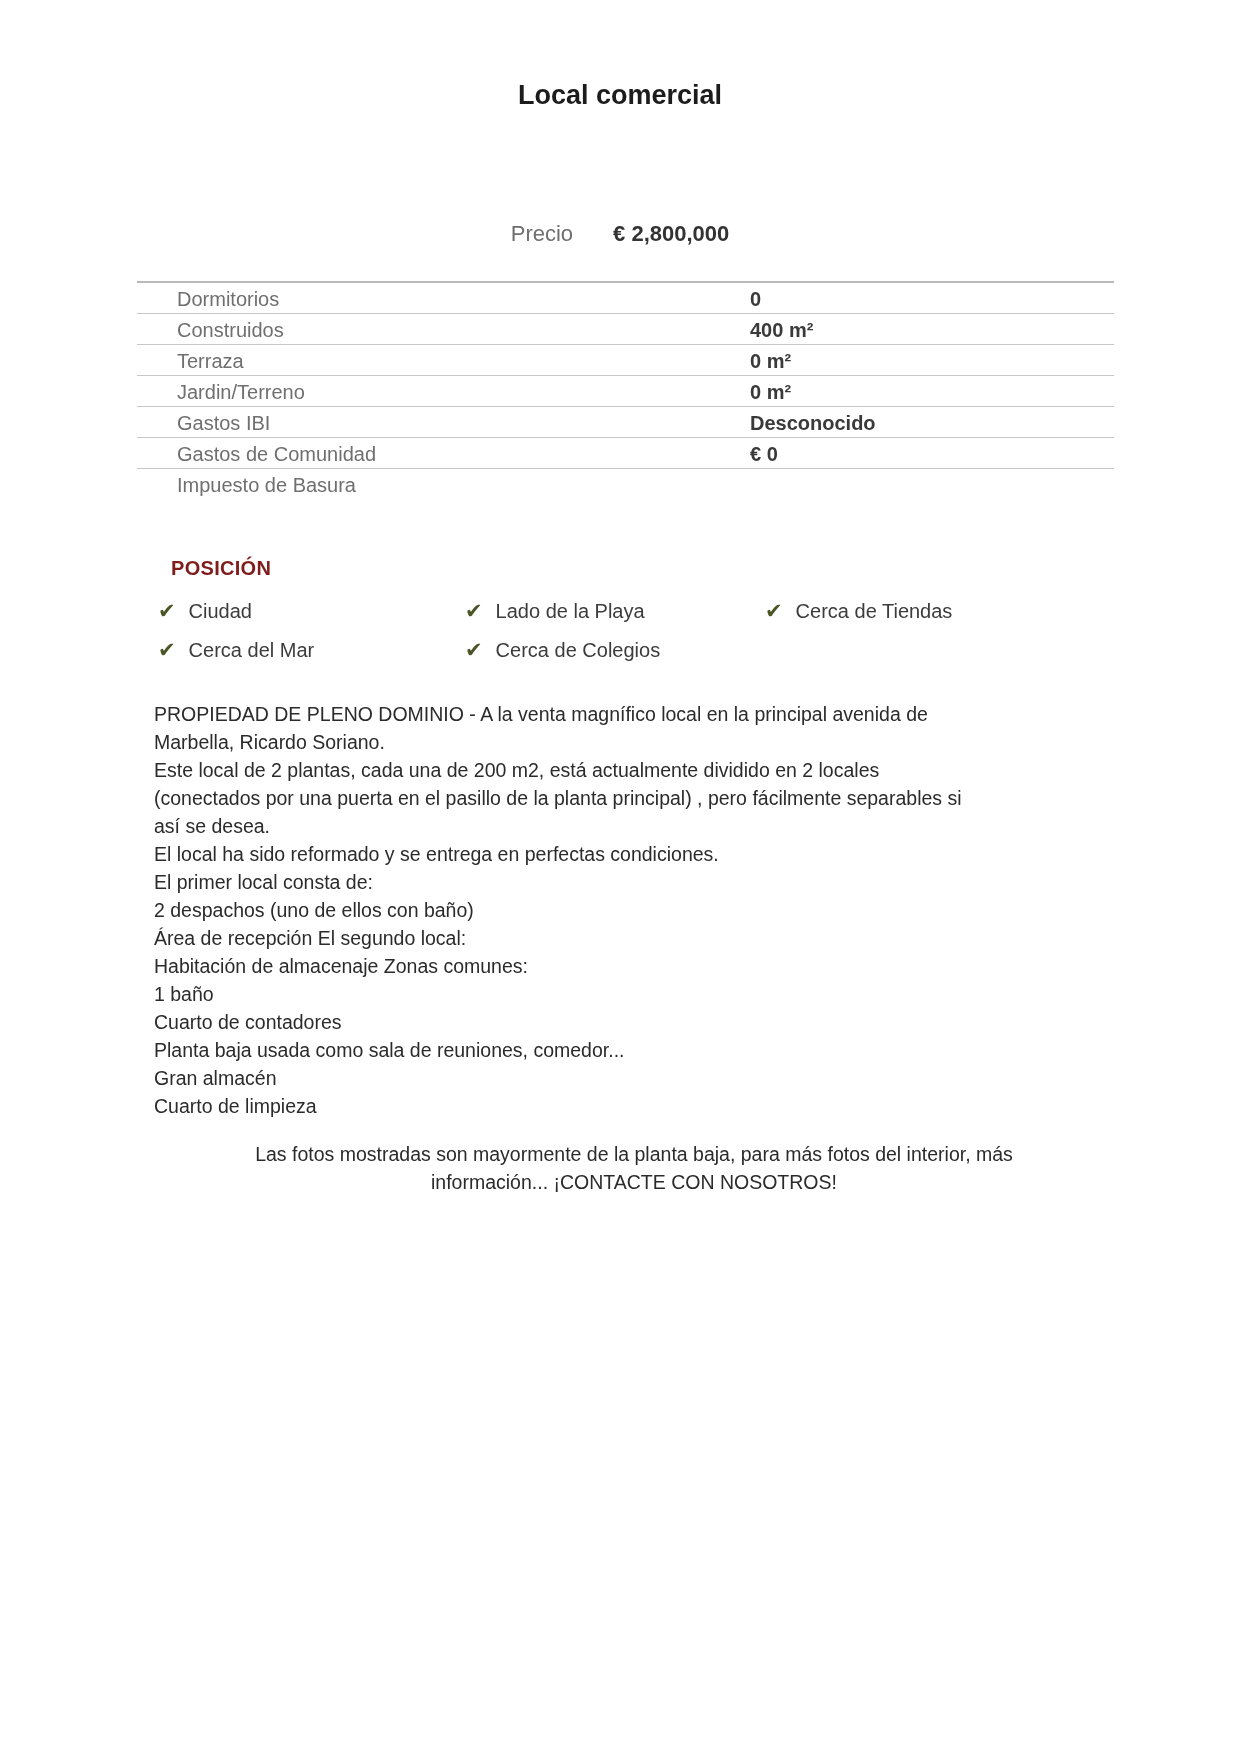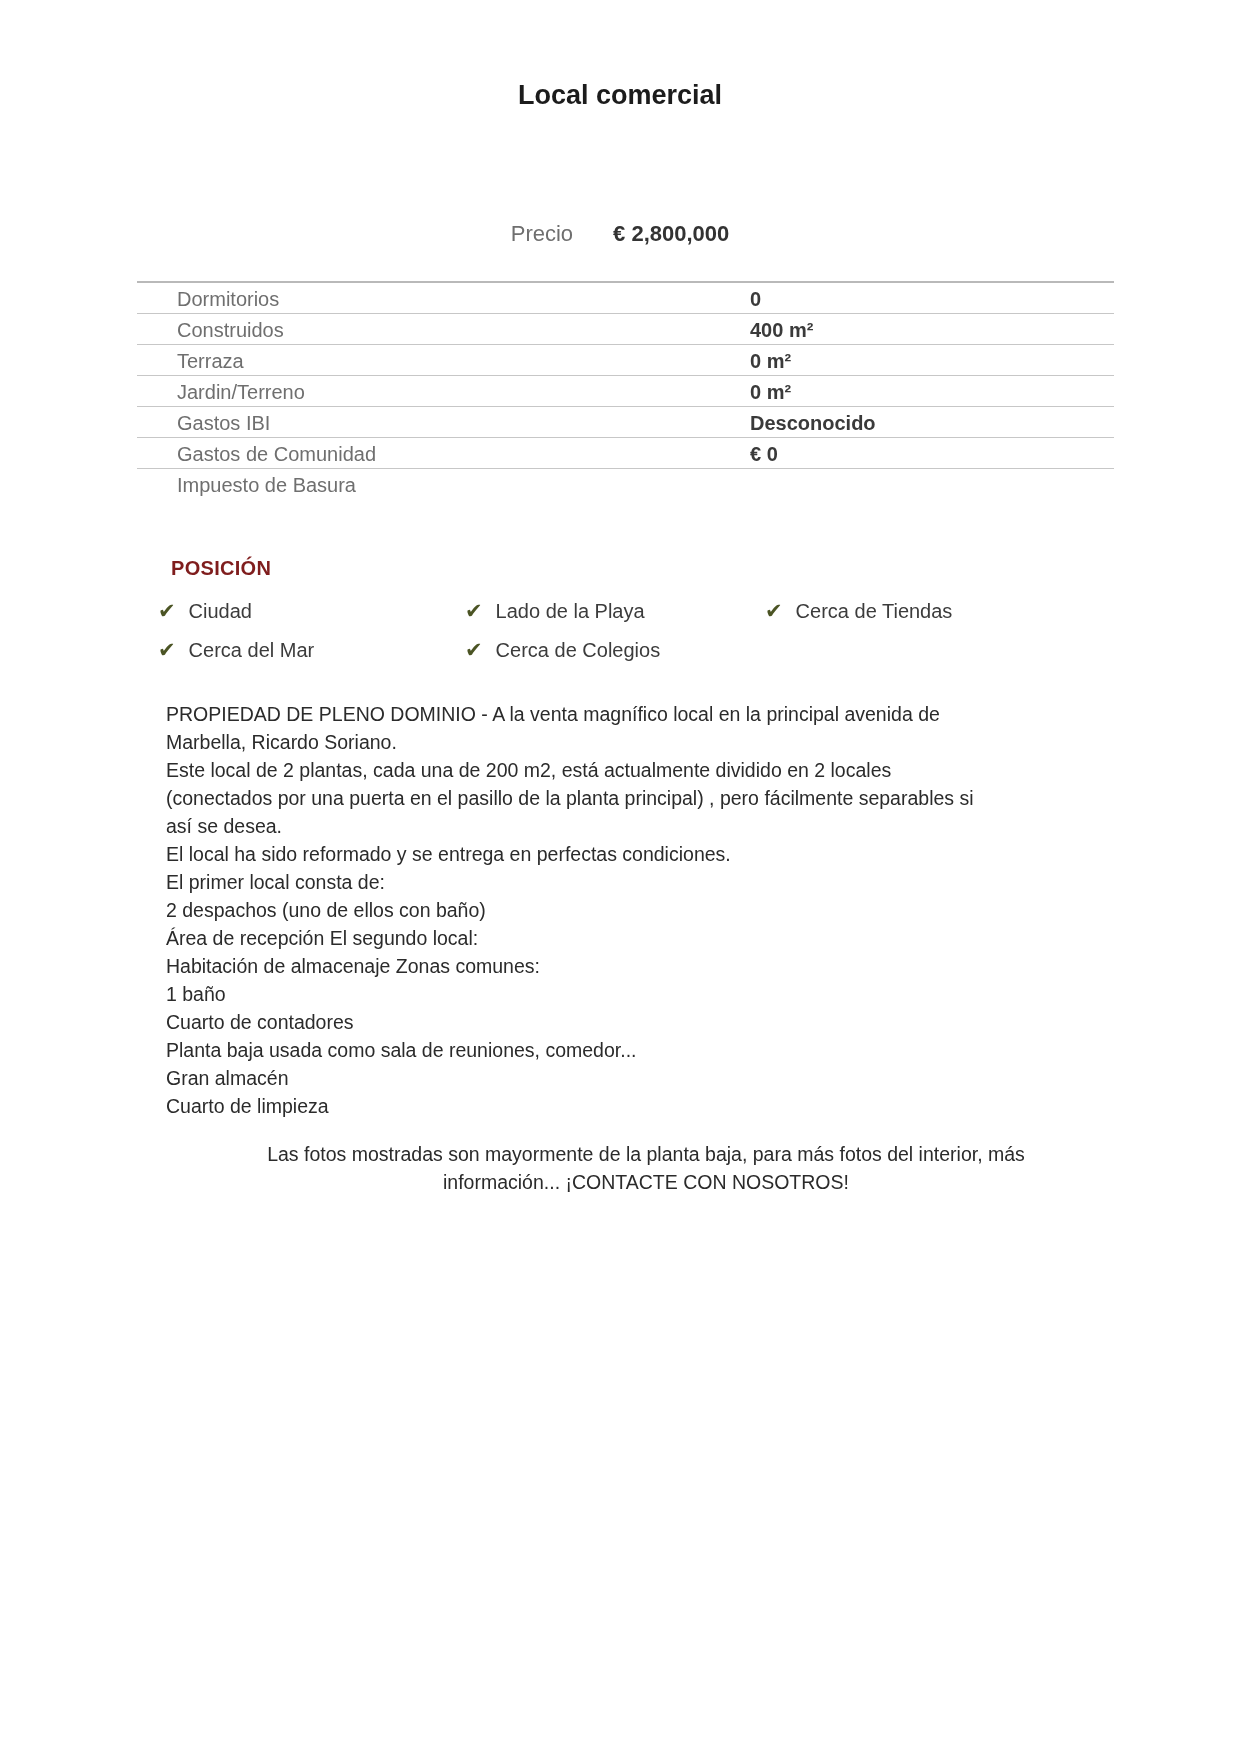--- a/index.html
+++ b/index.html
@@ -88,21 +88,21 @@
     white-space: nowrap;
   }
   .check-icon {
     font-size: 21px;
     line-height: 1;
     transform: translateY(-1px);
   }
 
   .description {
     position: absolute;
-    left: 166px; width: 960px;
+    left: 154px; width: 960px;
     font-size: 19.5px;
     line-height: 28px;
     color: #2b2b2b;
     white-space: pre-line;
   }
   .desc-1 { top: 700px; }
   .desc-2 { top: 1140px; text-align: center; }
 </style>
 </head>
 <body>

